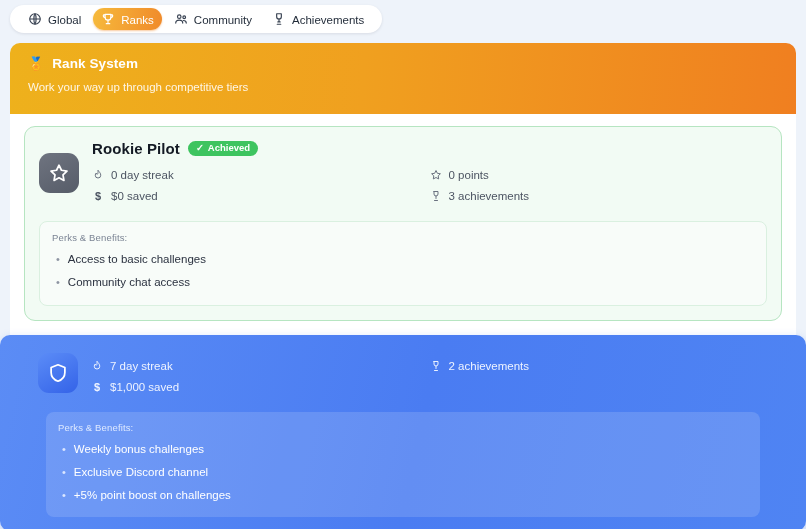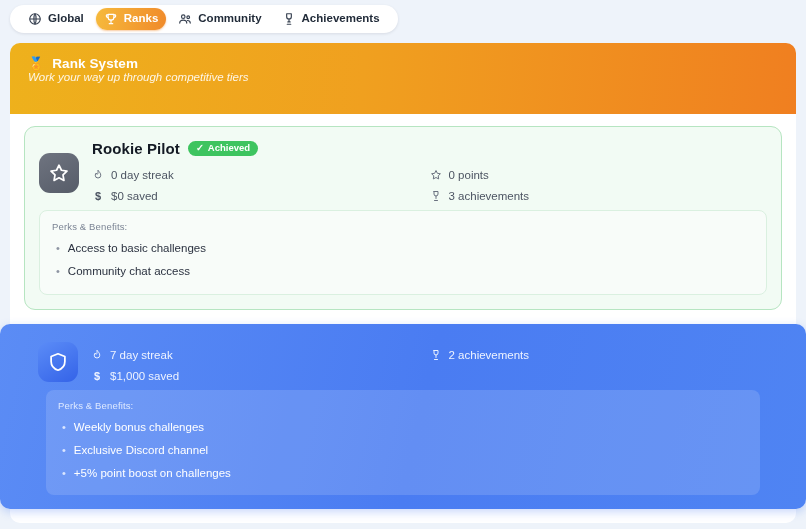--- a/index.html
+++ b/index.html
@@ -22,26 +22,26 @@
     align-items: center;
     gap: 4px;
     background: #ffffff;
     border-radius: 18px;
     padding: 4px 10px;
     box-shadow: 0 1px 3px rgba(16,24,40,.10);
     height: 28px;
   }
   .nav-item {
     display: flex;
-    align-items: flex-start;
+    align-items: flex-end;
     gap: 6px;
     padding: 4px 8px;
     border-radius: 14px;
     font-size: 11.5px;
-    font-weight: bold;
+    font-weight: normal;
     color: #1f2937;
     white-space: nowrap;
     cursor: pointer;
   }
   .nav-item.active {
     background: linear-gradient(100deg, #f6ba3c 0%, #f08a2a 100%);
     color: #ffffff;
     box-shadow: 0 1px 2px rgba(240,138,42,.45);
   }
   .nav-ico { display: flex; align-items: center; justify-content: center; width: 14px; height: 14px; flex: none; }
@@ -52,21 +52,21 @@
     margin: 10px 10px 0 10px;
     height: 71px;
     border-radius: 10px 10px 0 0;
     background: linear-gradient(95deg, #eeb11c 0%, #f0a01f 45%, #f07f20 100%);
     padding: 13px 18px 0 18px;
     color: #ffffff;
   }
   .banner-title-row { display: flex; align-items: center; gap: 8px; }
   .banner-emoji { font-size: 13px; line-height: 1; }
   .banner-title { font-size: 13.5px; font-weight: bold; letter-spacing: .1px; }
-  .banner-sub { font-size: 11.5px; color: #fffaf0; opacity: .95; font-style: italic; }
+  .banner-sub { font-size: 11.5px; margin-top: 10px; color: #fffaf0; opacity: .95; }
 
   
   .sheet {
     margin: 0 10px;
     background: #ffffff;
     padding: 12px 14px 14px 14px;
     border-radius: 0 0 10px 10px;
   }
 
   
@@ -138,21 +138,21 @@
     padding: 3px 0;
     line-height: 1.3;
   }
   .rank-card.current .stat { color: #eef3ff; }
   .stat-ico { width: 12px; height: 12px; display: flex; align-items: center; justify-content: center; flex: none; }
   .stat-ico svg { display: block; }
   .dollar { font-size: 11px; font-weight: bold; }
 
   
   .perks {
-    margin-top: 3px;
+    margin-top: 14px;
     border-radius: 8px;
     padding: 10px 12px 11px 12px;
     background: #f8fcf9;
     border: 1px solid #daf0e0;
   }
   .rank-card.current .perks {
     background: rgba(255,255,255,.14);
     border: none;
     margin-left: 8px;
     margin-right: 8px;

